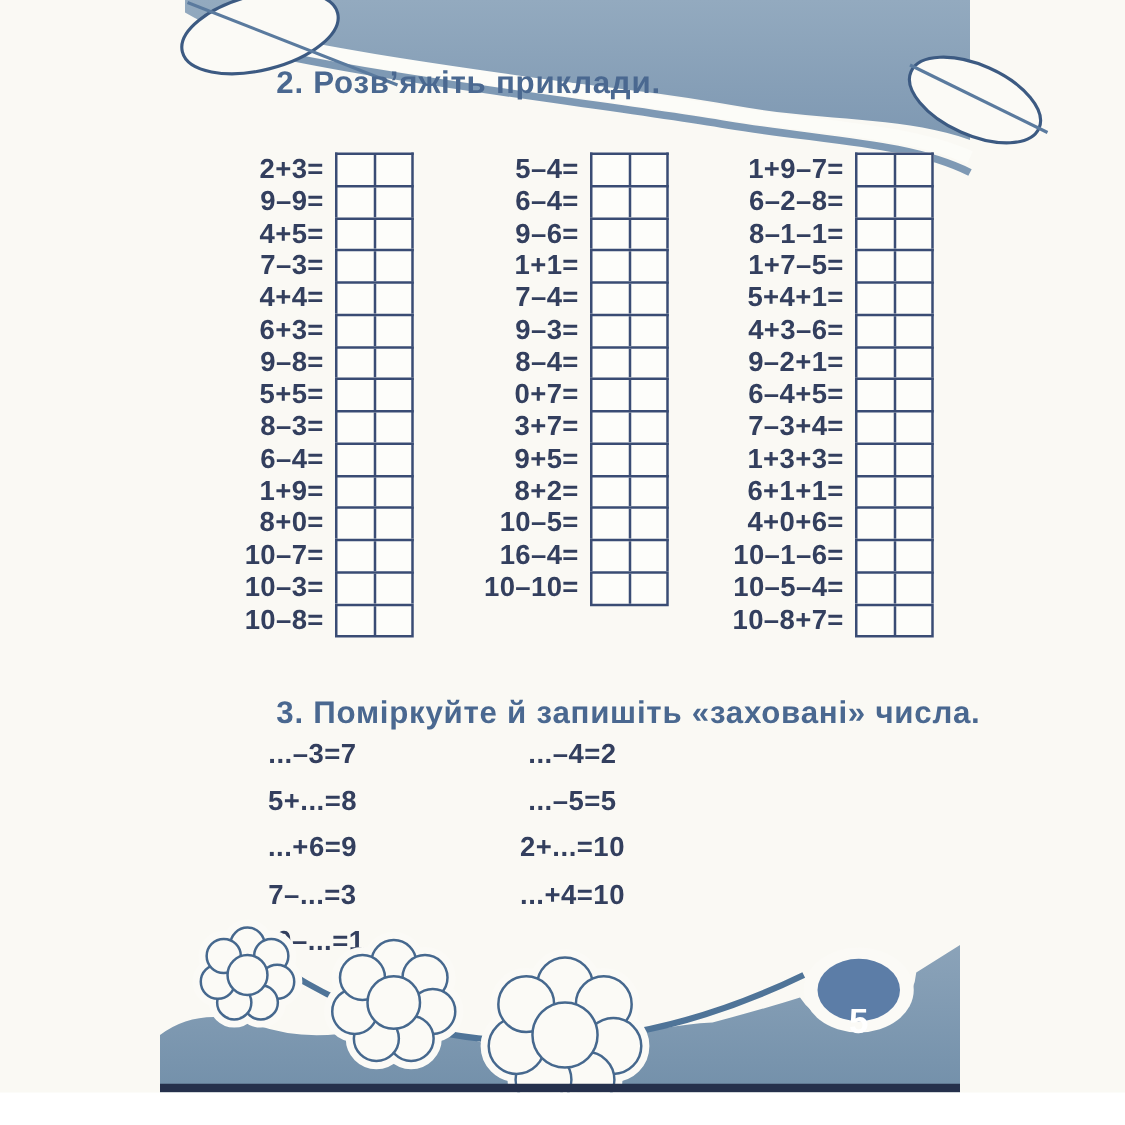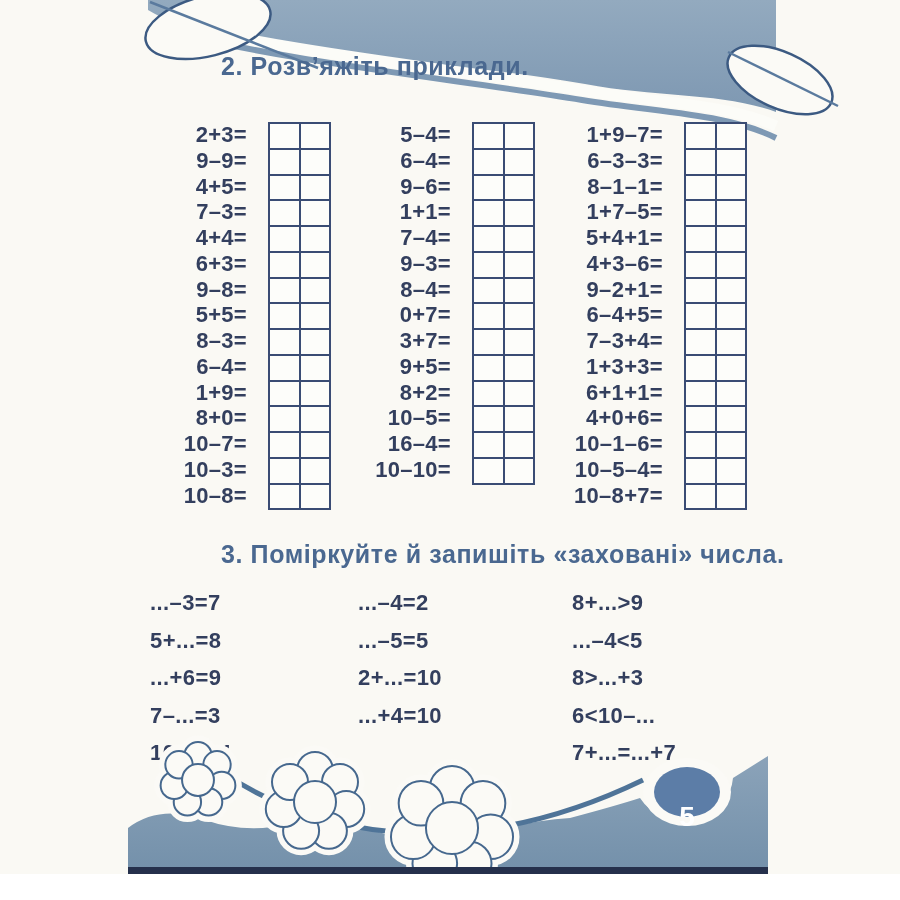--- a/index.html
+++ b/index.html
@@ -11,34 +11,34 @@
   }
   *{margin:0;padding:0;box-sizing:border-box}
   html,body{width:900px;height:900px;overflow:hidden}
   body{font-family:"Liberation Sans", sans-serif;background:#fff}
   .page{position:relative;width:900px;height:874px;background:var(--page);overflow:hidden}
   .deco{position:absolute;left:0;width:900px;height:180px;display:block}
   .deco.top{top:0}
   .deco.bottom{bottom:0}
   .title{position:absolute;font-weight:bold;color:var(--title);letter-spacing:.6px;white-space:nowrap}
   .s2t{left:221px;top:52px;font-size:25px}
-  .s3t{left:221px;top:540px;font-size:25px}
+  .s3t{left:221px;top:556px;font-size:25px}
   
   .s2col{position:absolute;top:122px}
   .s2row{display:flex;align-items:stretch;height:25.75px}
   .s2row.last{height:27.75px}
-  .plabel{width:var(--lw);text-align:right;padding-right:21px;font-size:22px;font-weight:bold;
+  .plabel{width:var(--lw);text-align:right;padding-right:9px;font-size:22px;font-weight:bold;
           color:var(--ink);line-height:25.75px;letter-spacing:.3px;white-space:nowrap}
   .abox{width:63px;display:flex;border:2px solid var(--line);border-bottom:none;background:#fdfdfa}
   .s2row.last .abox{border-bottom:2px solid var(--line)}
   .abox .cell{flex:1}
   .abox .cell:first-child{border-right:2px solid var(--line)}
   
   .s3col{position:absolute;top:584px;width:200px}
-  .s3row{height:37.6px;line-height:37.6px;text-align:left;font-size:22px;font-weight:bold;
+  .s3row{height:37.6px;line-height:37.6px;text-align:center;font-size:22px;font-weight:bold;
          color:var(--ink);letter-spacing:.4px;white-space:nowrap}
   .pagenum{position:absolute;left:667px;top:801px;width:40px;text-align:center;
            font-size:28px;font-weight:bold;color:#fff}
 </style>
 </head>
 <body>
 
 <div class="page">
 
   <svg class="deco top" viewBox="0 0 900 180">
@@ -275,21 +275,21 @@
     </div>
   <div class="s2col" style="left:566px;--lw:118px">
       <div class="s2row">
         <span class="plabel">1+9–7=</span>
         <div class="abox">
           <div class="cell"></div>
           <div class="cell"></div>
         </div>
       </div>
       <div class="s2row">
-        <span class="plabel">6–3–3=</span>
+        <span class="plabel">6–2–8=</span>
         <div class="abox">
           <div class="cell"></div>
           <div class="cell"></div>
         </div>
       </div>
       <div class="s2row">
         <span class="plabel">8–1–1=</span>
         <div class="abox">
           <div class="cell"></div>
           <div class="cell"></div>
@@ -387,27 +387,20 @@
       <div class="s3row">5+...=8</div>
       <div class="s3row">...+6=9</div>
       <div class="s3row">7–...=3</div>
       <div class="s3row">10–...=1</div>
     </div>
   <div class="s3col" style="left:358px">
       <div class="s3row">...–4=2</div>
       <div class="s3row">...–5=5</div>
       <div class="s3row">2+...=10</div>
       <div class="s3row">...+4=10</div>
-    </div>
-  <div class="s3col" style="left:572px">
-      <div class="s3row">8+...&gt;9</div>
-      <div class="s3row">...–4&lt;5</div>
-      <div class="s3row">8&gt;...+3</div>
-      <div class="s3row">6&lt;10–...</div>
-      <div class="s3row">7+...=...+7</div>
     </div>
 
   <svg class="deco bottom" viewBox="0 0 900 180">
     <path fill="url(#bg2)" d="M128,180 L128,134 Q160,110 205,126 Q245,140 290,130 Q335,122 385,140 Q435,156 485,140 Q530,126 570,124 Q615,112 640,104 A50,46 0 0 0 733,84 L768,62 L768,180 Z"></path>
     <path d="M225,80 C330,150 480,165 643,86" fill="none" stroke="#4f7498" stroke-width="5"></path>
     <ellipse cx="687" cy="98" rx="44" ry="34" fill="#fbfaf6"></ellipse>
     <ellipse cx="687" cy="98" rx="33" ry="25" fill="#5c7da7"></ellipse>
     <g>
         <circle cx="198" cy="61.7" r="13.68" fill="#fbfaf6" stroke="#fbfaf6" stroke-width="13"></circle>
         <circle cx="217" cy="70.8" r="13.68" fill="#fbfaf6" stroke="#fbfaf6" stroke-width="13"></circle>

